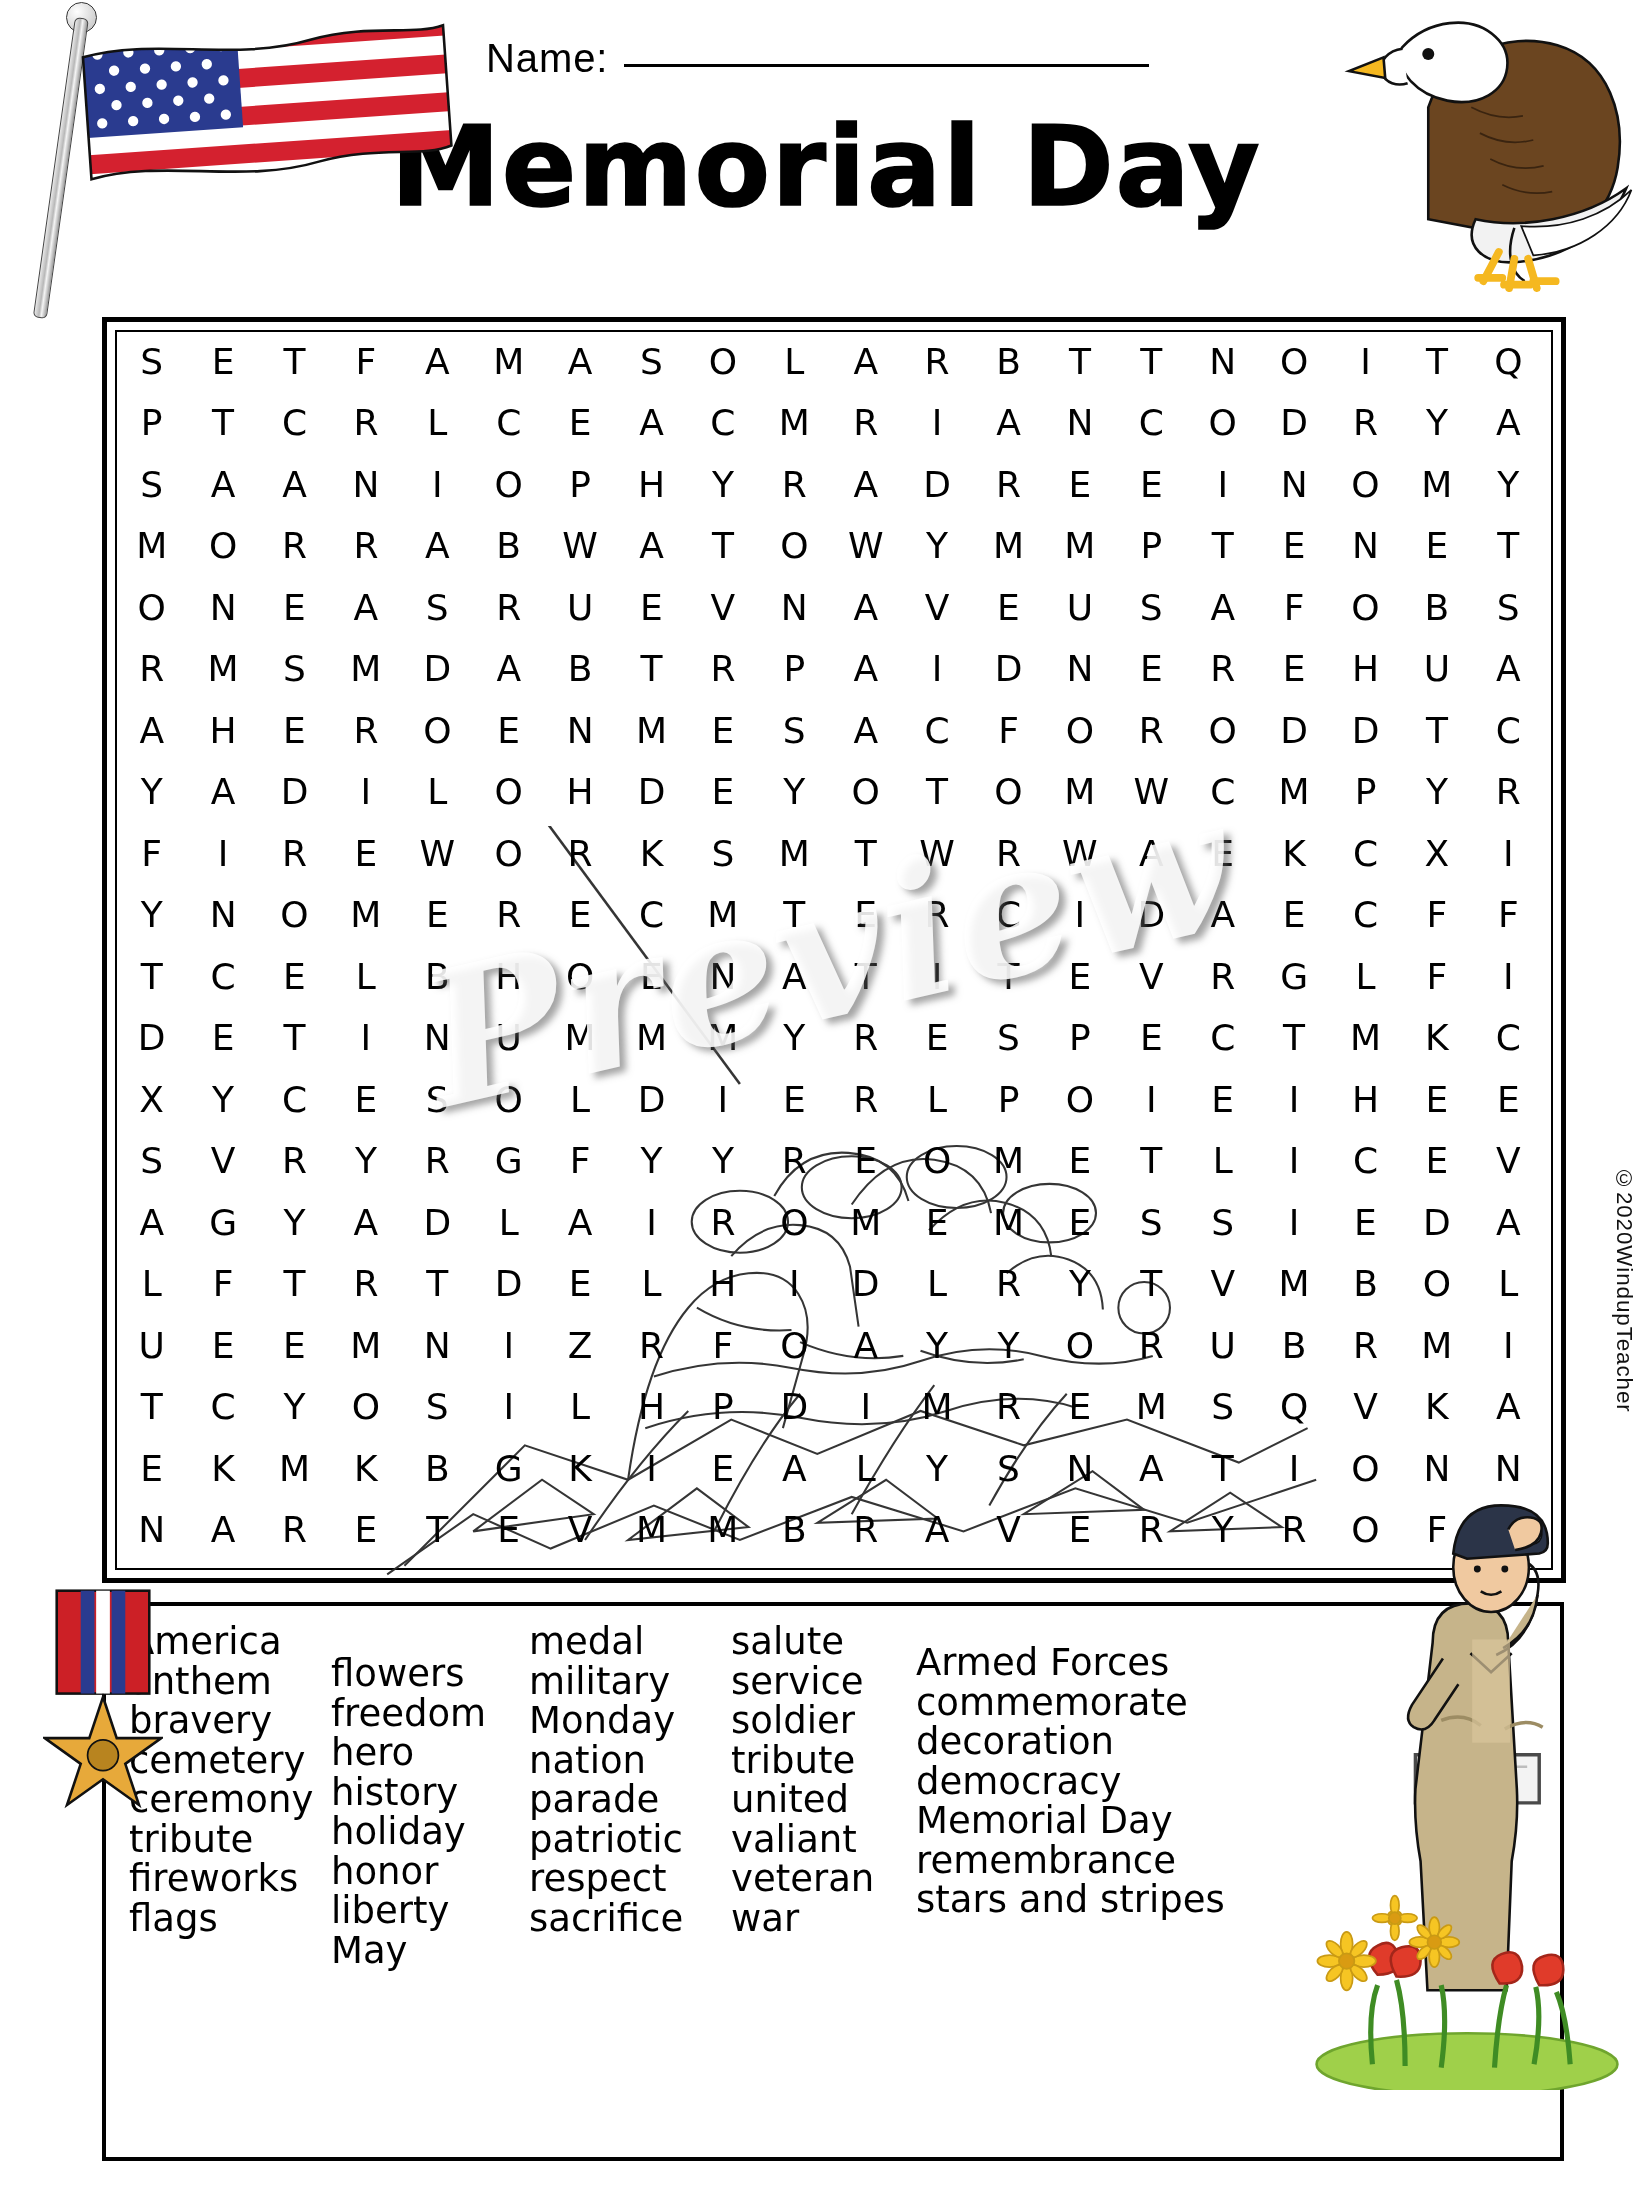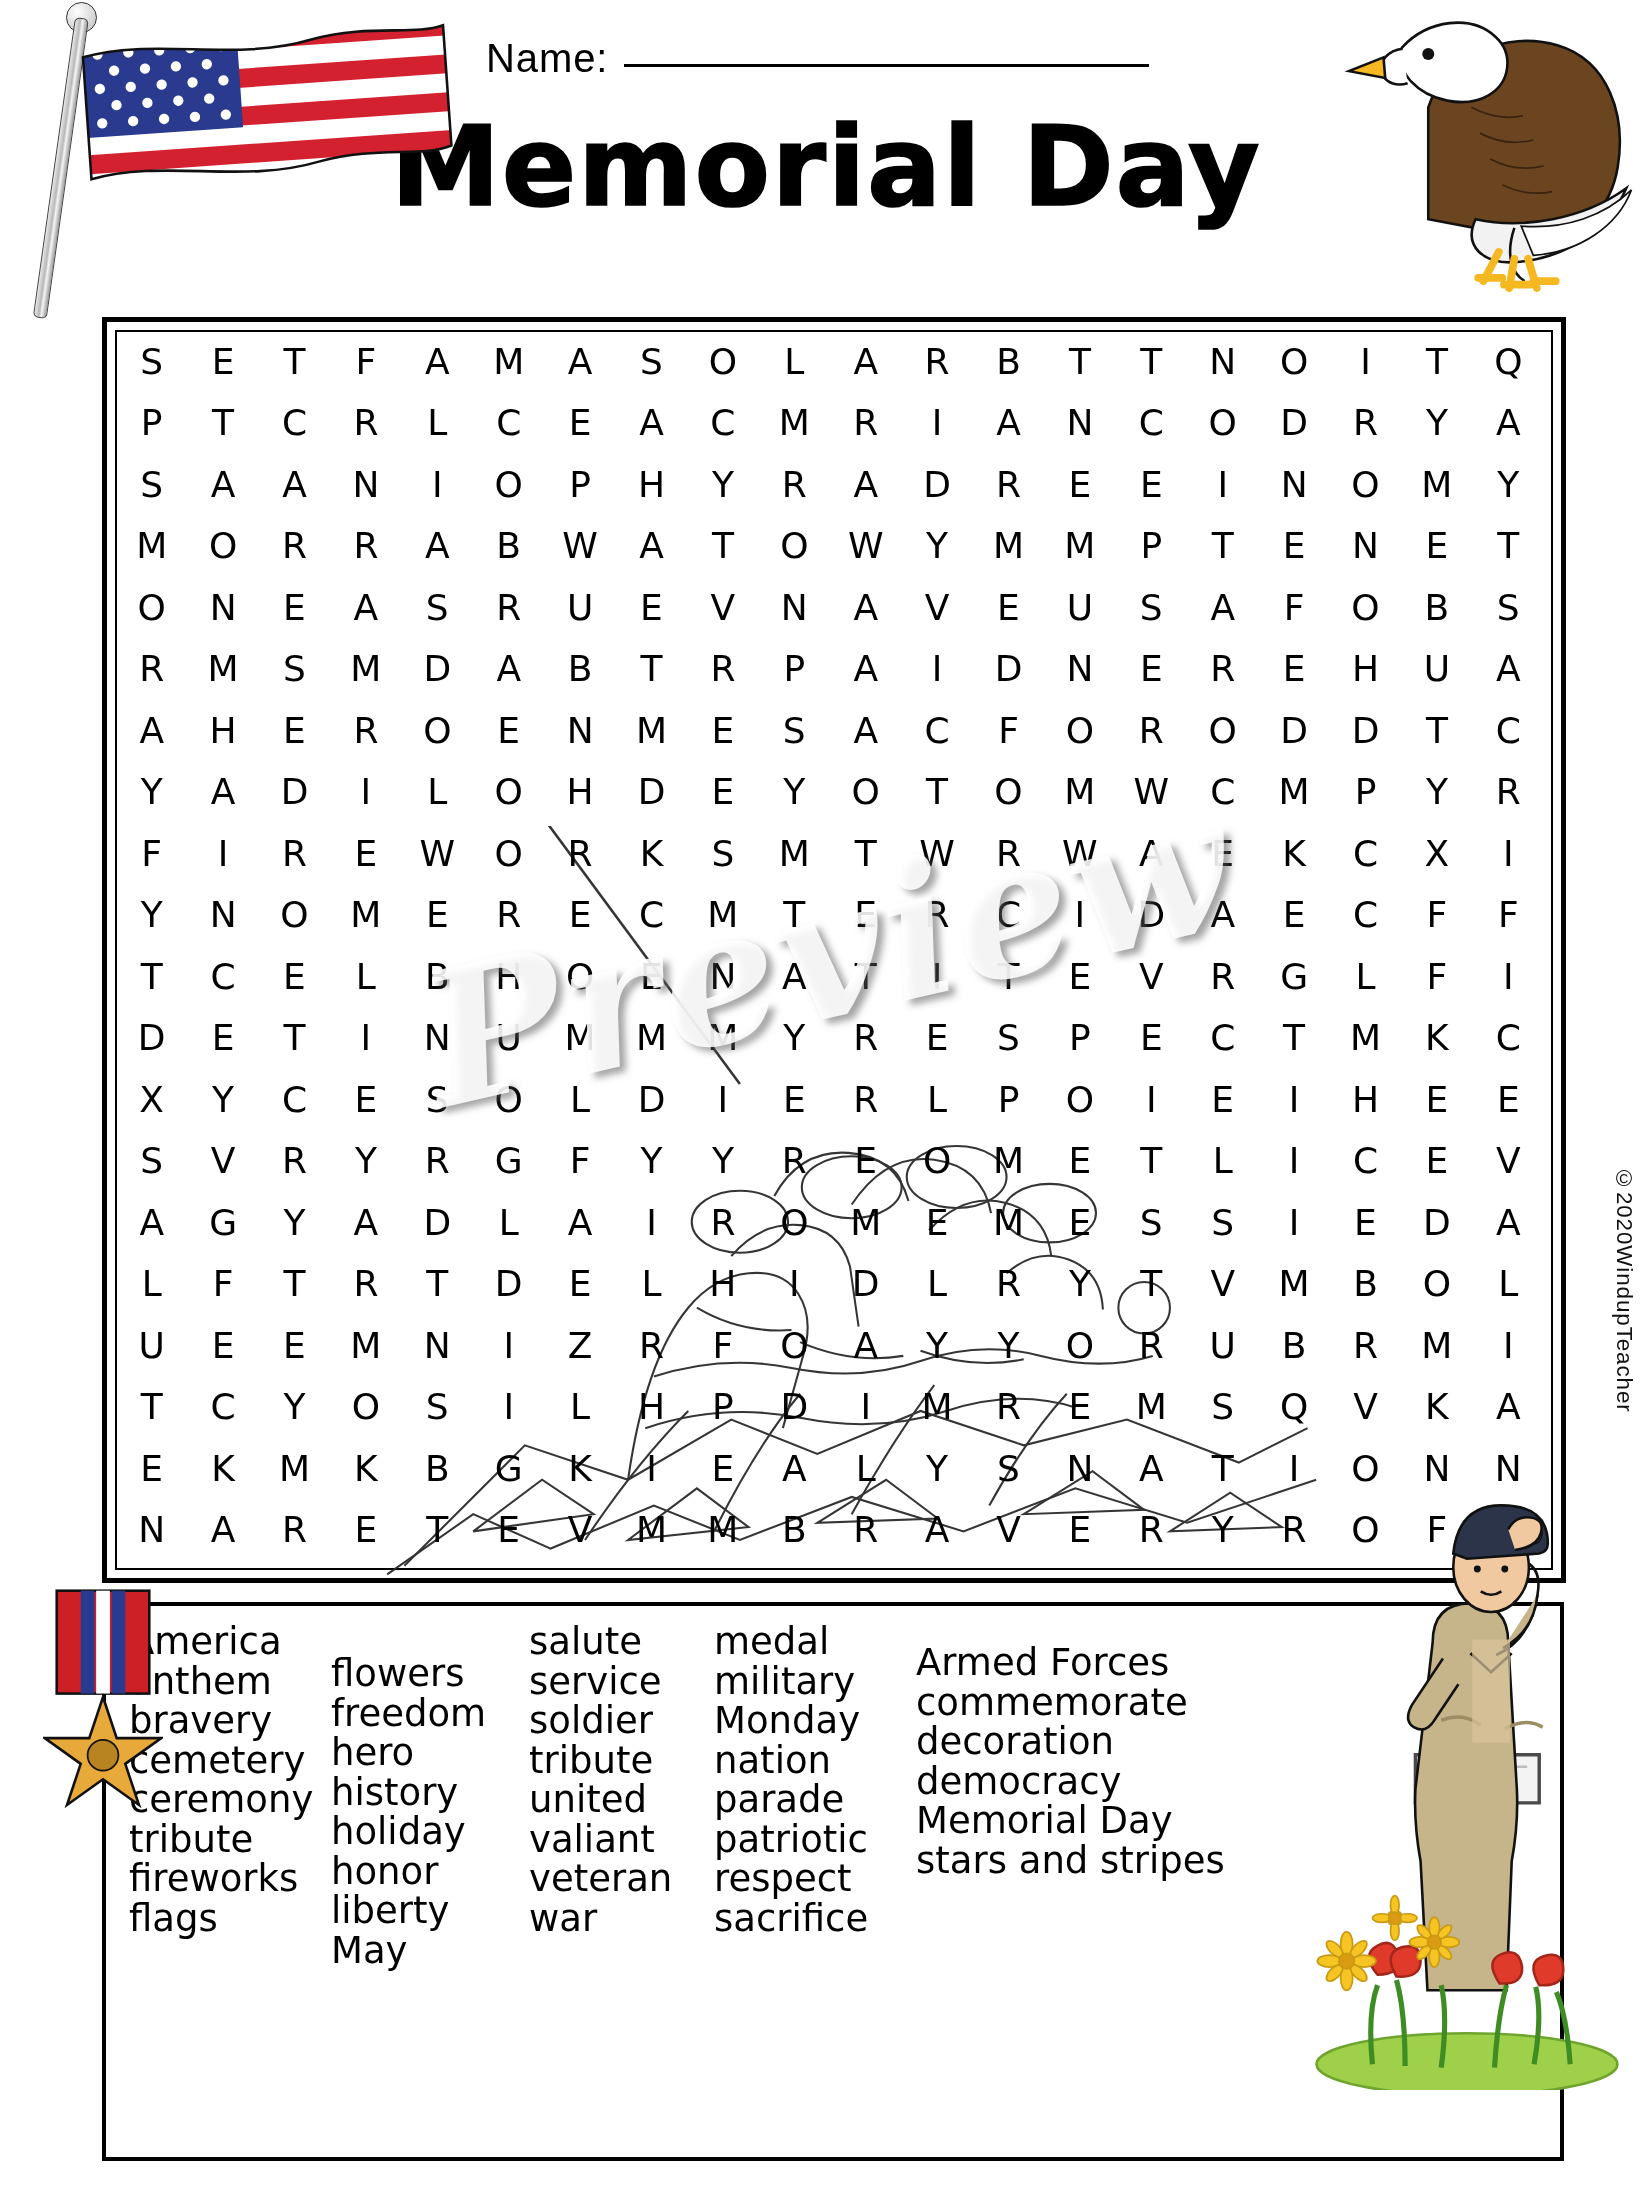--- a/index.html
+++ b/index.html
@@ -733,46 +733,47 @@
     <div class="wordcol col-1">
       <span>flowers</span>
       <span>freedom</span>
       <span>hero</span>
       <span>history</span>
       <span>holiday</span>
       <span>honor</span>
       <span>liberty</span>
       <span>May</span>
     </div>
+    <div class="wordcol col-2">
+      <span>medal</span>
+      <span>military</span>
+      <span>Monday</span>
+      <span>nation</span>
+      <span>parade</span>
+      <span>patriotic</span>
+      <span>respect</span>
+      <span>sacrifice</span>
+    </div>
     <div class="wordcol col-3">
       <span>salute</span>
       <span>service</span>
       <span>soldier</span>
       <span>tribute</span>
       <span>united</span>
       <span>valiant</span>
       <span>veteran</span>
       <span>war</span>
     </div>
-    <div class="wordcol col-2">
-      <span>medal</span>
-      <span>military</span>
-      <span>Monday</span>
-      <span>nation</span>
-      <span>parade</span>
-      <span>patriotic</span>
-      <span>respect</span>
-      <span>sacrifice</span>
-    </div>
     <div class="wordcol col-4">
       <span>Armed Forces</span>
       <span>commemorate</span>
       <span>decoration</span>
       <span>democracy</span>
       <span>Memorial Day</span>
+      <span>remembrance</span>
       <span>stars and stripes</span>
     </div>
   </div>
 
 <svg class="medal" viewBox="0 0 140 270">
   <rect x="16" y="4" width="108" height="120" fill="#cc2026" stroke="#111" stroke-width="3"></rect>
   <rect x="44" y="4" width="16" height="120" fill="#2a3b8f"></rect>
   <rect x="80" y="4" width="16" height="120" fill="#2a3b8f"></rect>
   <rect x="62" y="4" width="16" height="120" fill="#ffffff"></rect>
   <path d="M70,128 L86,176 L138,176 L96,206 L112,254 L70,224 L28,254 L44,206 L2,176 L54,176 Z" fill="#e7a93a" stroke="#111" stroke-width="3"></path>

